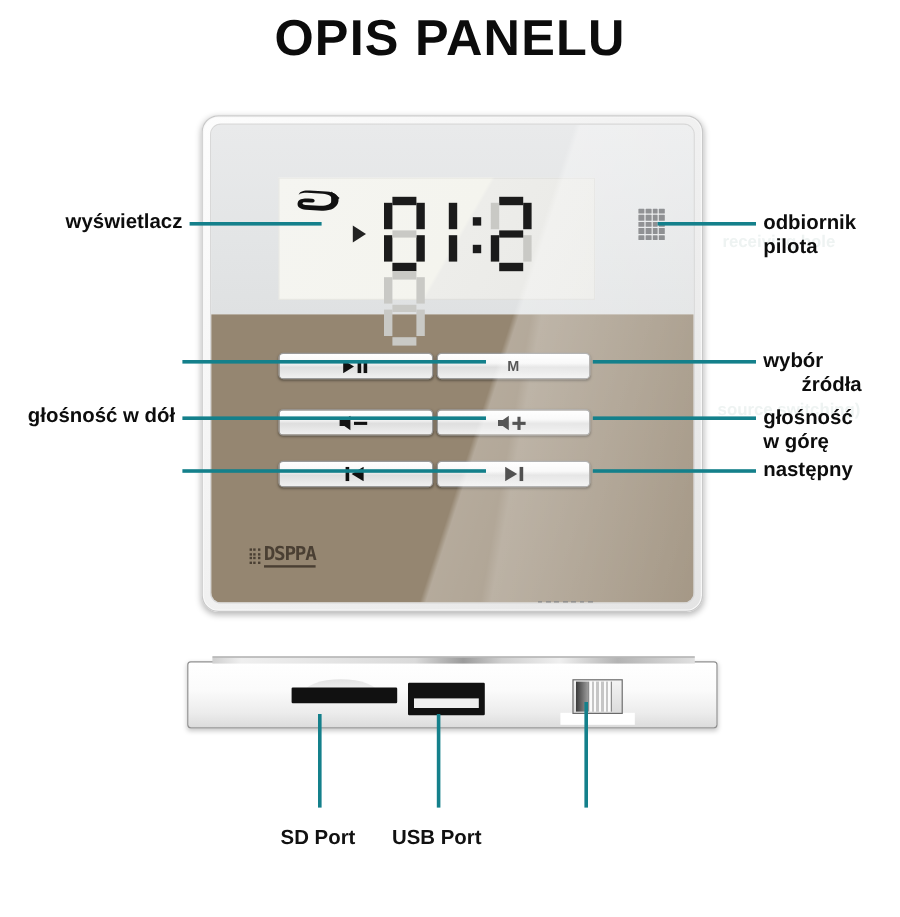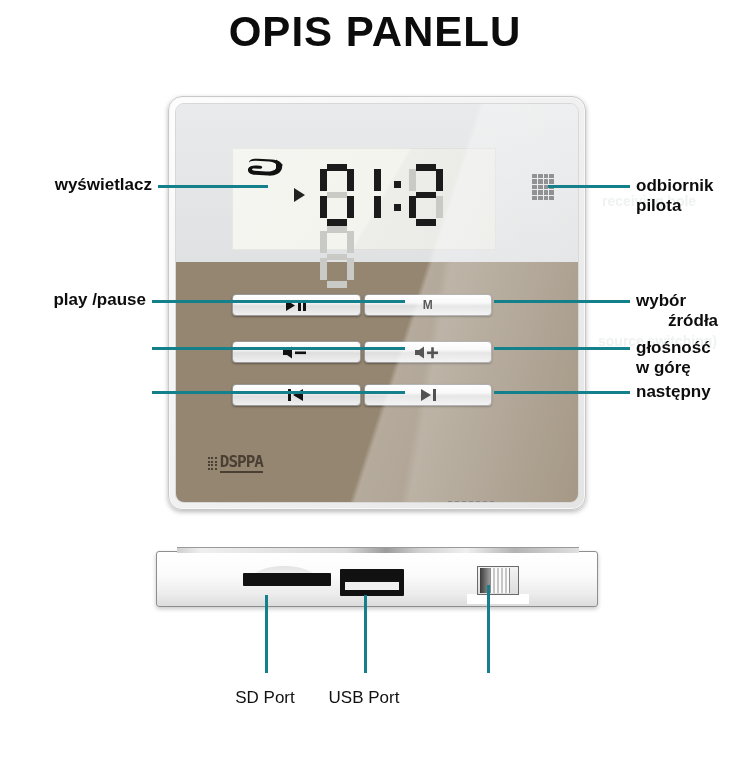--- a/index.html
+++ b/index.html
@@ -209,21 +209,21 @@
   .label{
     position:absolute;
     font-size:17px;font-weight:bold;color:#0d0d0d;
     line-height:20px;
     white-space:nowrap;
   }
   .label.right-align{text-align:right;}
   .label.left-align{text-align:left;}
   .label-plain{
     position:absolute;
-    font-size:17px;font-weight:normal;color:#111;
+    font-size:17px;font-weight:bold;color:#111;
     line-height:20px;white-space:nowrap;text-align:center;
   }
 
   
   .watermark{
     position:absolute;
     font-size:14px;font-weight:bold;
     color:#eef3f2;
     white-space:nowrap;
     line-height:22px;
@@ -370,23 +370,23 @@
     <div id="power-base"></div>
     <div id="power-switch">
       <div id="power-shadow"></div>
       <div id="power-knob"></div>
     </div>
   </div>
 
   <div class="label right-align" style="left:0;top:175px;width:152px;">wyświetlacz</div>
   <div class="lead" style="left:158px;top:185px;width:110px;"></div>
 
-  <div class="label right-align" style="left:0;top:290px;width:146px;">play /pause</div>
   <div class="lead" style="left:152px;top:300px;width:253px;"></div>
 
+  <div class="label right-align" style="left:0;top:337px;width:146px;">głośność w dół</div>
   <div class="lead" style="left:152px;top:347px;width:253px;"></div>
 
   <div class="lead" style="left:152px;top:391px;width:253px;"></div>
 
   <div class="lead" style="left:548px;top:185px;width:82px;"></div>
   <div class="label left-align" style="left:636px;top:176px;">odbiornik</div>
   <div class="label left-align" style="left:636px;top:196px;">pilota</div>
 
   <div class="lead" style="left:494px;top:300px;width:136px;"></div>
   <div class="label left-align" style="left:636px;top:291px;">wybór</div>

